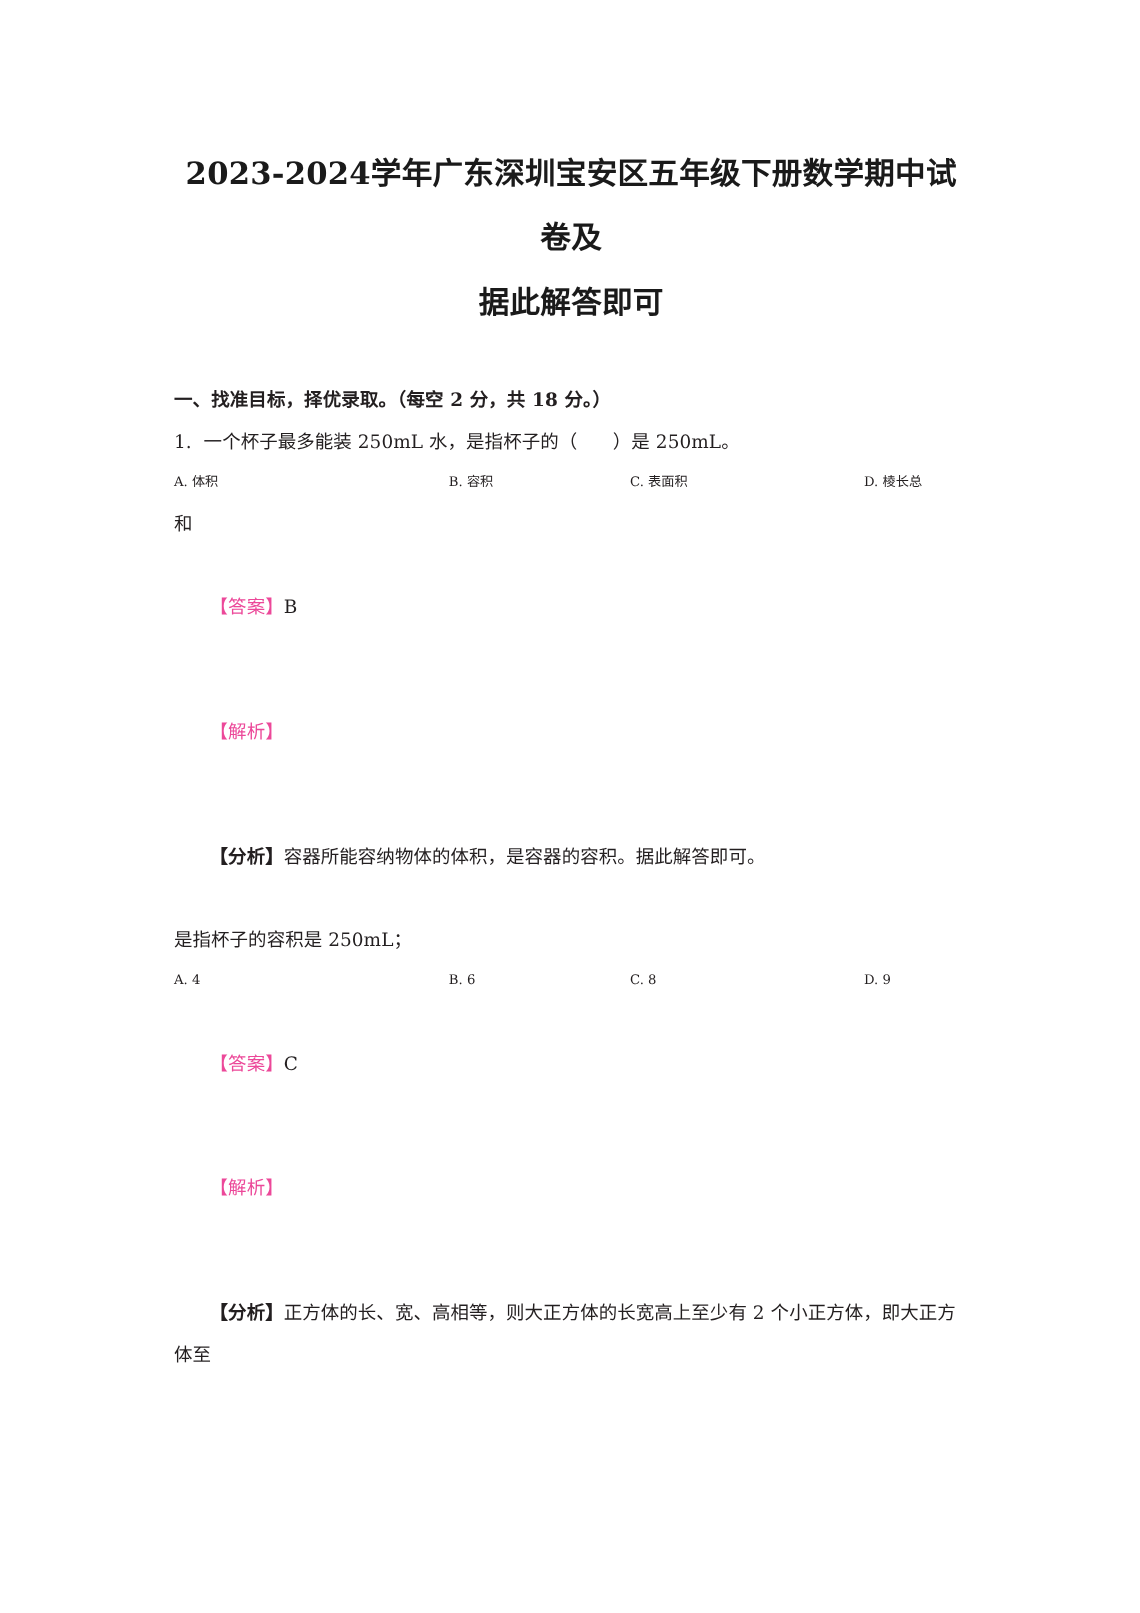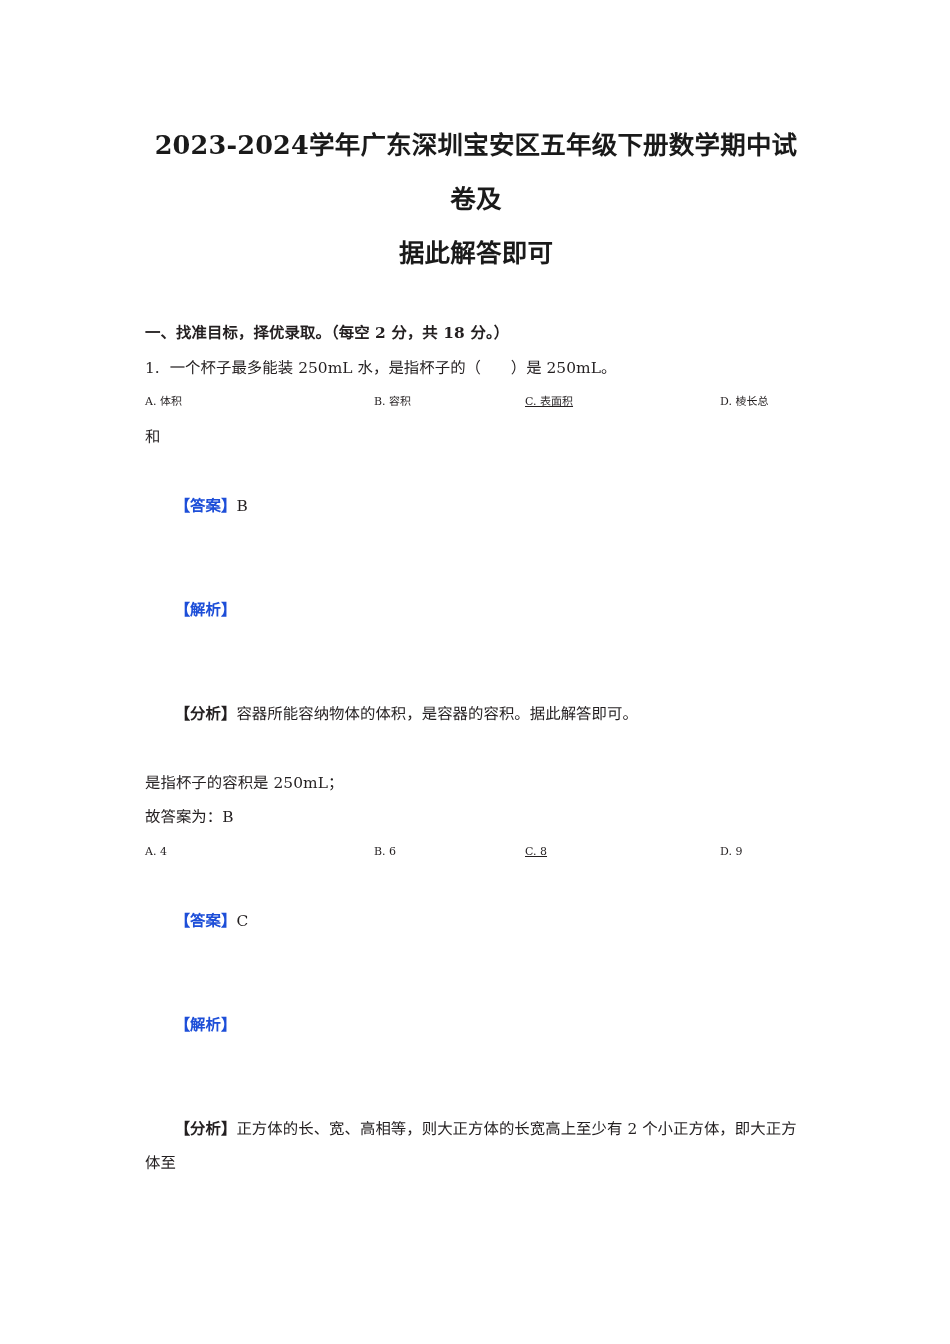--- a/index.html
+++ b/index.html
@@ -77,30 +77,30 @@
     line-height: 34.6px;
     font-size: 11px;
   }
   .opts .opt {
     position: absolute;
     top: 0;
     white-space: nowrap;
   }
   .opts .opt.c0 { left: 0px; }
   .opts .opt.c1 { left: 190px; margin-left: 39px; }
-  .opts .opt.c2 { left: 380px; text-decoration: underline; }
+  .opts .opt.c2 { left: 380px; }
   .opts .opt.c3 { left: 575px; }
 
   
   .opt-tail { font-size: 15.4px; line-height: 34.6px; }
 
   
   .marker-blue {
-    color: #1d4ed8;
-    font-weight: bold;
+    color: #ec4899;
+    font-weight: normal;
   }
   .marker-bold {
     font-weight: bold;
   }
 </style>
 </head>
 <body>
 
 <div class="page">
   <div class="doc">
@@ -129,21 +129,20 @@
     <div class="p">
       <span class="marker-blue">【解析】</span>
     </div>
 
     <div class="p">
       <span class="marker-bold">【分析】</span><span>容器所能容纳物体的体积，是容器的容积。据此解答即可。</span>
     </div>
 
     <div class="p">是指杯子的容积是 250mL；</div>
 
-    <div class="p">故答案为：B</div>
 
 
     <div class="opts">
       <span class="opt c0">A. 4</span>
       <span class="opt c1">B. 6</span>
       <span class="opt c2">C. 8</span>
       <span class="opt c3">D. 9</span>
     </div>
 
     <div class="p">

